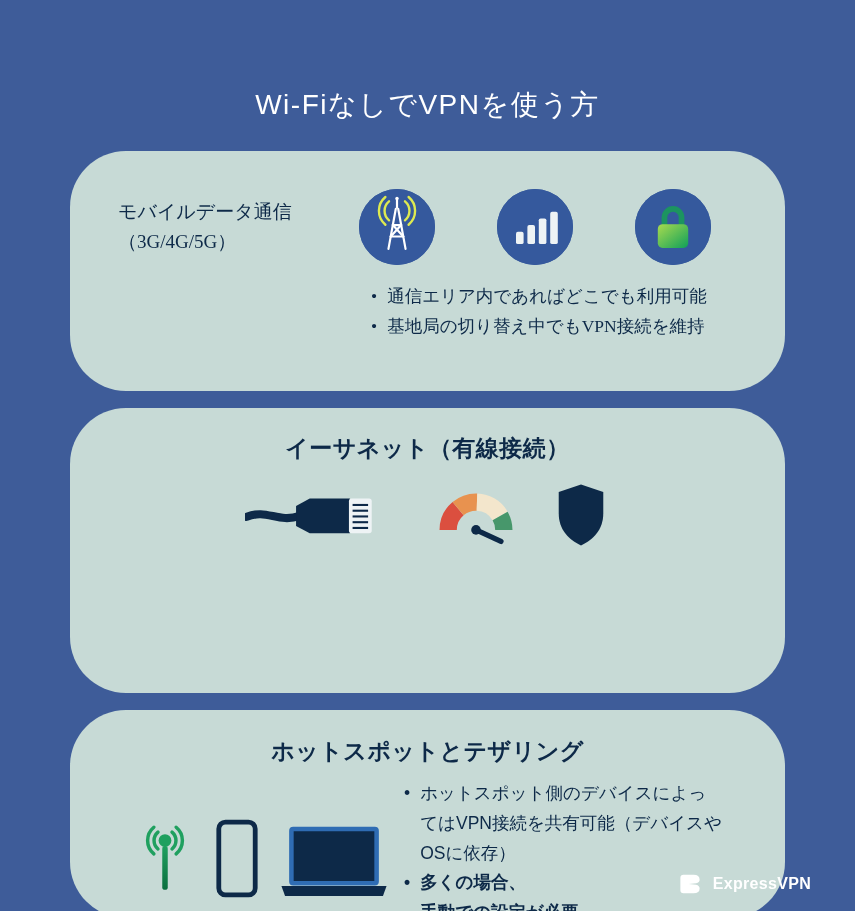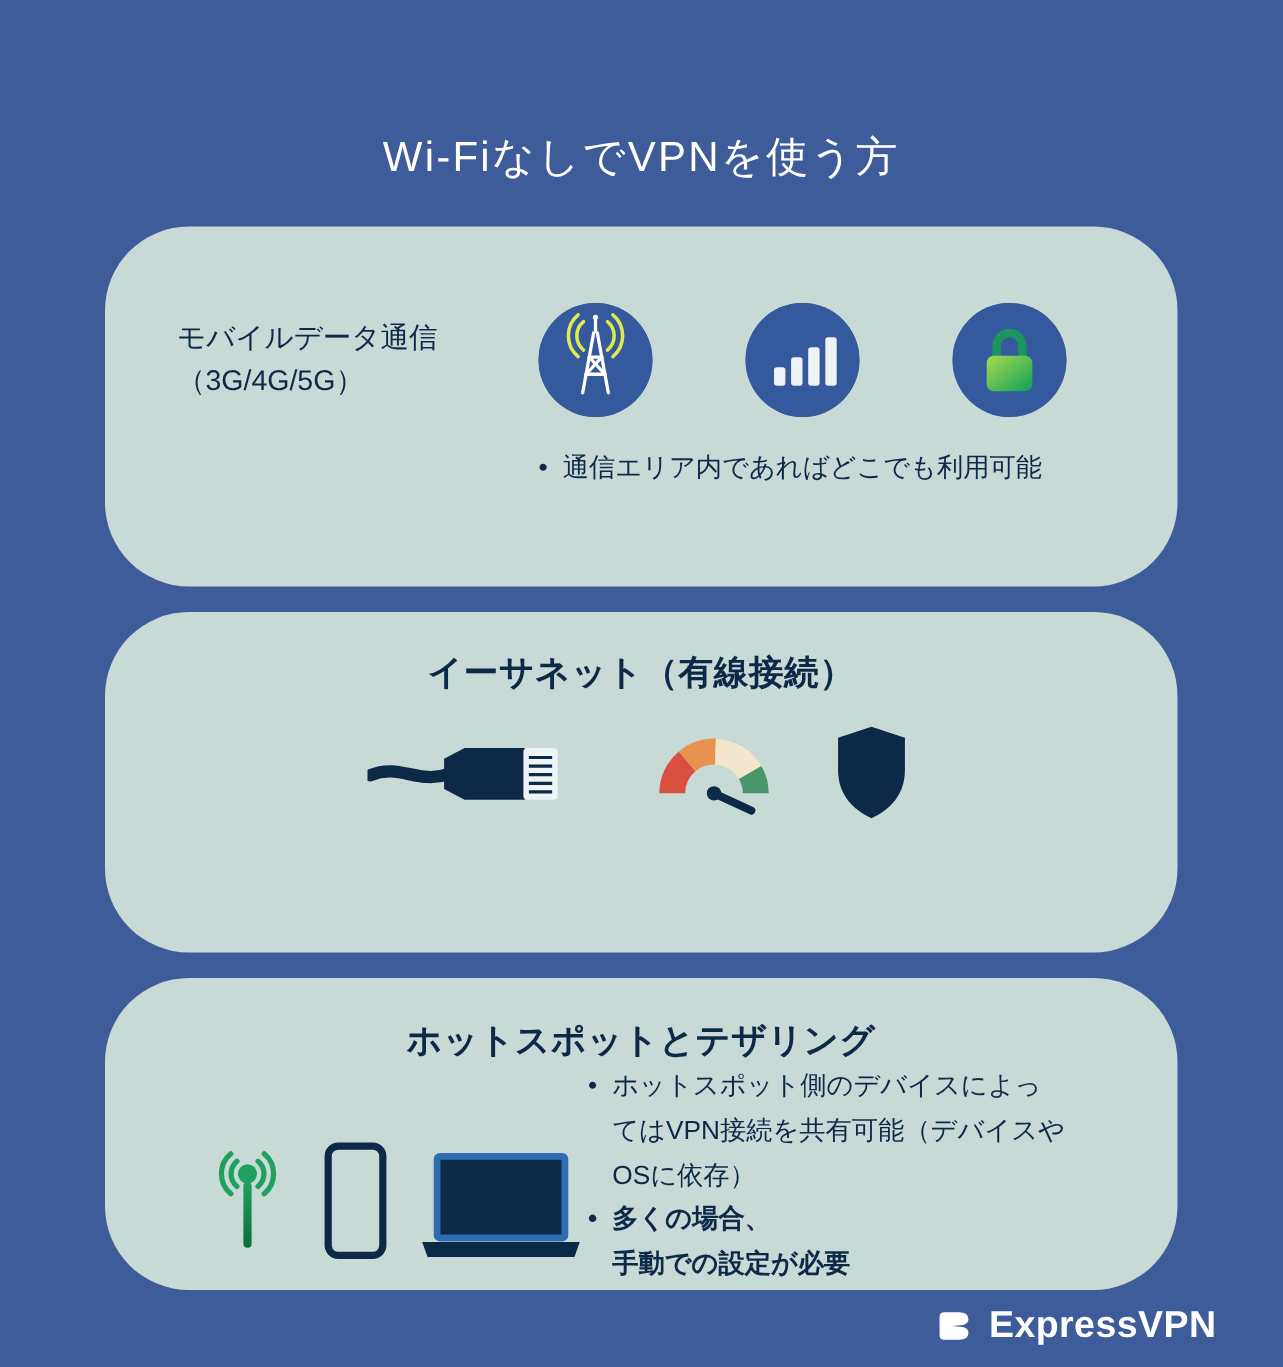--- a/index.html
+++ b/index.html
@@ -30,20 +30,21 @@
     border-radius:56px;
     color:#0D2948;
     box-sizing:border-box;
   }
   
   .card-mobile {
     height:240px;
     display:grid;
     grid-template-columns:245px 1fr;
     padding:32px 44px 26px 44px;
+    font-family:Liberation Serif, serif;
   }
   .mobile-label {
     align-self:center;
     font-size:19px;
     font-weight:500;
     line-height:1.55;
     white-space:pre-line;
     padding-left:4px;
   }
   .icon-row {
@@ -56,28 +57,28 @@
     border-radius:50%;
     background:#35599D;
     display:flex;
     align-items:center;
     justify-content:center;
     flex:0 0 auto;
   }
   .icon-circle svg { width:76px; height:76px; }
   .mobile-bullets { grid-column:2; margin-top:16px; }
   
-  ul.bullets { list-style:none; margin:0; padding:0; font-size:17.5px; line-height:1.7; font-weight:500; }
+  ul.bullets { list-style:none; margin:12px; padding:0; font-size:17.5px; line-height:1.7; font-weight:500; }
   ul.bullets li { display:flex; align-items:flex-start; }
   ul.bullets li::before { content:"•"; margin-right:10px; flex:0 0 auto; }
   ul.bullets.centered li { justify-content:center; }
   li.multiline { white-space:pre-line;font-weight:bold; }
   
   .card-ethernet {
-    height:227px;
+    height:285px;
     display:flex;
     flex-direction:column;
     align-items:center;
     padding:25px 40px 20px;
   }
   .card-title { font-size:23px; font-weight:600; letter-spacing:0.5px; }
   .eth-icons {
     display:flex;
     align-items:center;
     gap:28px;
@@ -99,21 +100,21 @@
   
   .brand {
     position:absolute;
     right:44px;
     bottom:13px;
     display:flex;
     align-items:center;
     gap:9px;
     color:#FFFFFF;
   }
-  .brand-name { font-size:25px; font-weight:700; letter-spacing:0.3px; }
+  .brand-name { font-size:16px; font-weight:700; letter-spacing:0.3px; }
   .brand-mark svg { width:28px; height:28px; display:block; }
 </style>
 </head>
 <body>
 
 <div class="page-title">Wi-FiなしでVPNを使う方</div>
 
 <div class="cards">
 
   <div class="card card-mobile">
@@ -165,20 +166,21 @@
           </defs>
           <circle cx="40" cy="40" r="40" fill="#35599D"></circle>
           <path d="M31,40 V30 a9,9 0 0 1 18,0 V40" stroke="#1C9460" stroke-width="6" fill="none"></path>
           <rect x="24" y="37" width="32" height="25" rx="5" fill="url(#lockgrad)"></rect>
         </svg>
       </div>
     </div>
 
     <ul class="bullets mobile-bullets">
       <li>通信エリア内であればどこでも利用可能</li>
+      <li>基地局の切り替え中でもVPN接続を維持</li>
     </ul>
   </div>
 
   <div class="card card-ethernet">
     <div class="card-title">イーサネット（有線接続）</div>
 
     <div class="eth-icons">
       <span>
         <svg viewBox="0 0 170 74" width="155" height="68">
           <path d="M2,39 C24,30 36,46 60,38" stroke="#0D2948" stroke-width="9" fill="none" stroke-linecap="round"></path>

